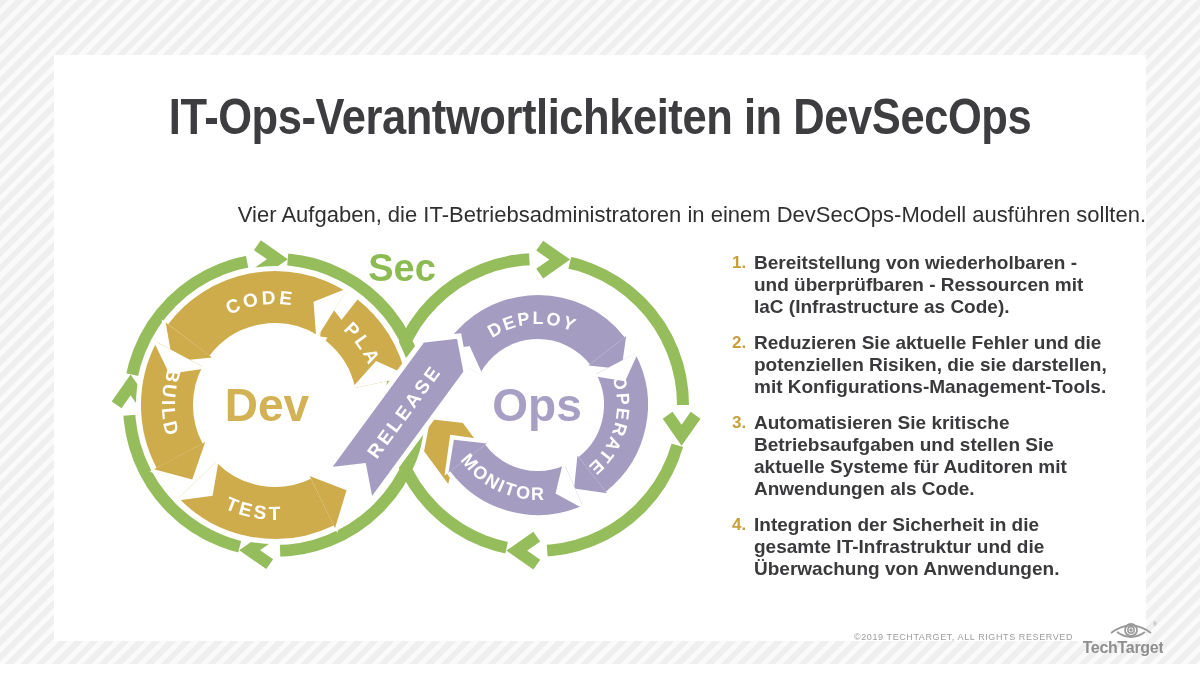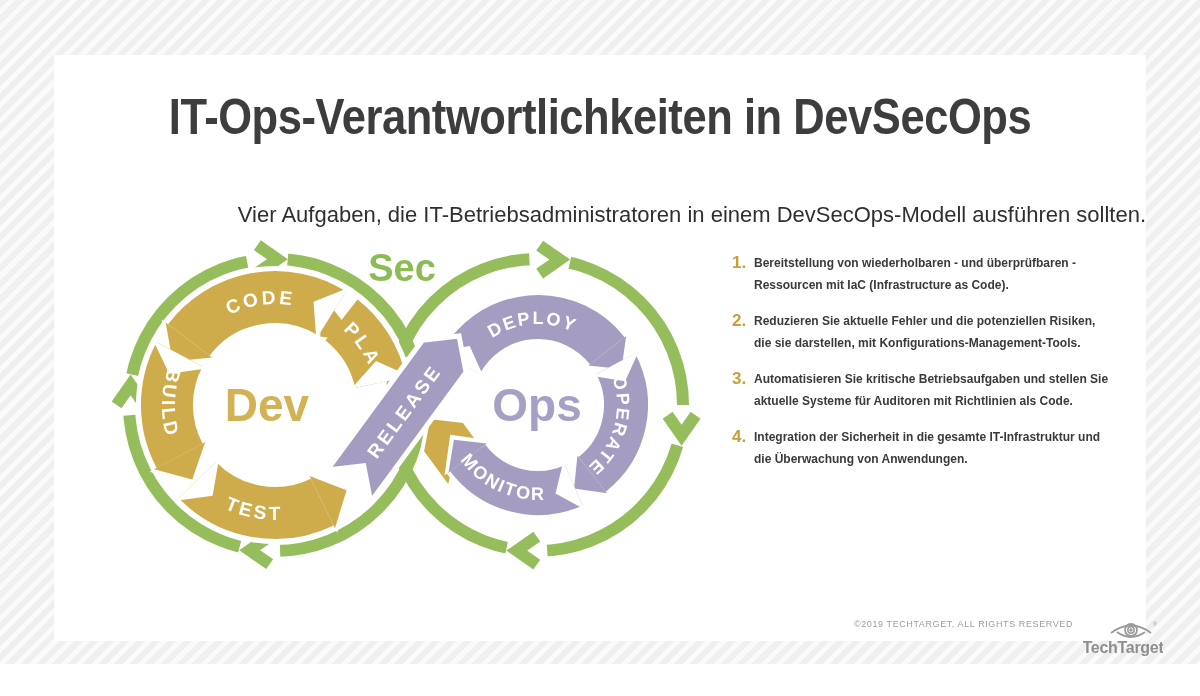--- a/index.html
+++ b/index.html
@@ -19,22 +19,22 @@
     font-size:22px;color:#2f2f31;line-height:1.2;margin-top:40px;
   }
   .diagram-svg{position:absolute;left:0;top:0;pointer-events:none;}
   .stage{font-family:"Liberation Sans",sans-serif;font-size:19px;font-weight:bold;fill:#fff;letter-spacing:3px;}
   .stage-sm{font-family:"Liberation Sans",sans-serif;font-size:18px;font-weight:bold;fill:#fff;letter-spacing:2px;}
   .loop-word{font-family:"Liberation Sans",sans-serif;font-size:46px;font-weight:bold;}
   .sec-word{font-family:"Liberation Sans",sans-serif;font-size:38px;font-weight:bold;fill:#8cbb53;}
   .task-list{position:absolute;left:732px;top:252px;width:378px;}
   .task-item{display:flex;margin-bottom:14px;}
   .task-number{flex:0 0 22px;font-size:17px;font-weight:bold;color:#c79f3c;line-height:22px;}
-  .task-text{font-size:12px;font-weight:bold;color:#3a3a3c;line-height:22px;}
-  .footer{position:absolute;right:37px;bottom:6px;display:flex;align-items:flex-start;gap:10px;}
+  .task-text{font-size:19px;font-weight:bold;color:#3a3a3c;line-height:22px;}
+  .footer{position:absolute;right:37px;bottom:6px;display:flex;align-items:center;gap:10px;}
   .copyright{font-size:9px;color:#9c9c9c;letter-spacing:0.6px;line-height:1;padding-bottom:4px;}
   .brand svg{display:block;}
 </style>
 </head>
 <body>
 
 <div class="stage-wrap">
 
   <div class="card"></div>
 
@@ -165,21 +165,21 @@
     <div class="task-item">
       <div class="task-number">1.</div>
       <div class="task-text">Bereitstellung von wiederholbaren - und überprüfbaren - Ressourcen mit IaC (Infrastructure as Code).</div>
     </div>
     <div class="task-item">
       <div class="task-number">2.</div>
       <div class="task-text">Reduzieren Sie aktuelle Fehler und die potenziellen Risiken, die sie darstellen, mit Konfigurations-Management-Tools.</div>
     </div>
     <div class="task-item">
       <div class="task-number">3.</div>
-      <div class="task-text">Automatisieren Sie kritische Betriebsaufgaben und stellen Sie aktuelle Systeme für Auditoren mit Richtlinien als Code.</div>
+      <div class="task-text">Automatisieren Sie kritische Betriebsaufgaben und stellen Sie aktuelle Systeme für Auditoren mit Anwendungen als Code.</div>
     </div>
     <div class="task-item">
       <div class="task-number">4.</div>
       <div class="task-text">Integration der Sicherheit in die gesamte IT-Infrastruktur und die Überwachung von Anwendungen.</div>
     </div>
   </div>
 
   <div class="footer">
     <div class="copyright">©2019 TECHTARGET, ALL RIGHTS RESERVED</div>
     <div class="brand">

